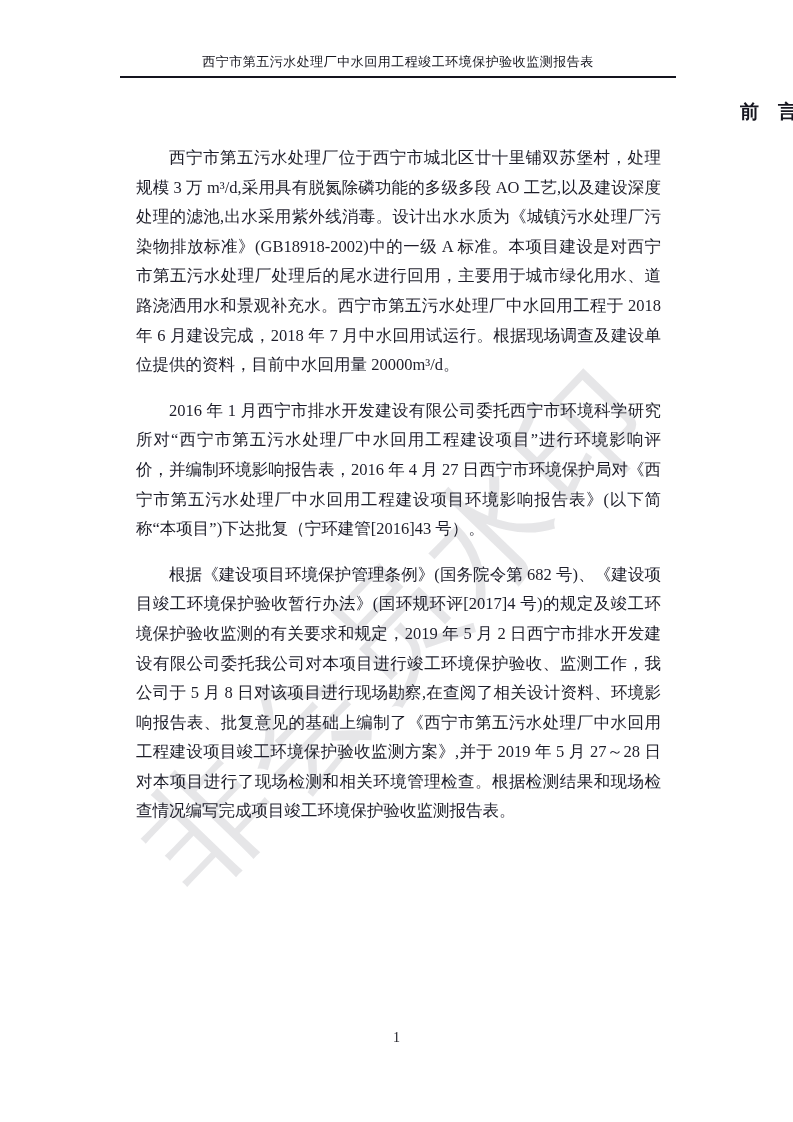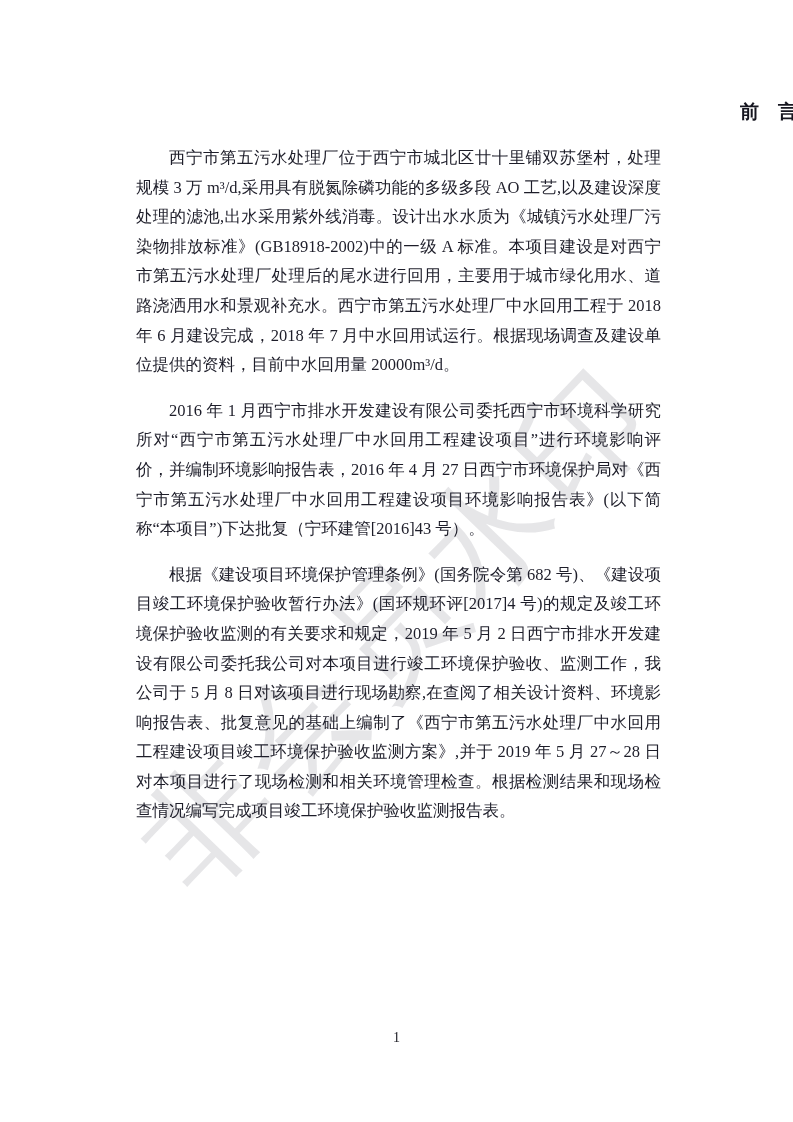--- a/index.html
+++ b/index.html
@@ -82,20 +82,23 @@
     z-index: 1;
   }
 </style>
 </head>
 <body>
 
 <div class="page">
 
   <div class="watermark">非会员水印</div>
 
+  <div class="running-head">
+    <span>西宁市第五污水处理厂中水回用工程竣工环境保护验收监测报告表</span>
+  </div>
 
   <h1 class="doc-title">前　言</h1>
 
   <div class="body-text">
     <p>西宁市第五污水处理厂位于西宁市城北区廿十里铺双苏堡村，处理规模 3 万 m³/d,采用具有脱氮除磷功能的多级多段 AO 工艺,以及建设深度处理的滤池,出水采用紫外线消毒。设计出水水质为《城镇污水处理厂污染物排放标准》(GB18918-2002)中的一级 A 标准。本项目建设是对西宁市第五污水处理厂处理后的尾水进行回用，主要用于城市绿化用水、道路浇洒用水和景观补充水。西宁市第五污水处理厂中水回用工程于 2018 年 6 月建设完成，2018 年 7 月中水回用试运行。根据现场调查及建设单位提供的资料，目前中水回用量 20000m³/d。</p>
     <p>2016 年 1 月西宁市排水开发建设有限公司委托西宁市环境科学研究所对“西宁市第五污水处理厂中水回用工程建设项目”进行环境影响评价，并编制环境影响报告表，2016 年 4 月 27 日西宁市环境保护局对《西宁市第五污水处理厂中水回用工程建设项目环境影响报告表》(以下简称“本项目”)下达批复（宁环建管[2016]43 号）。</p>
     <p>根据《建设项目环境保护管理条例》(国务院令第 682 号)、《建设项目竣工环境保护验收暂行办法》(国环规环评[2017]4 号)的规定及竣工环境保护验收监测的有关要求和规定，2019 年 5 月 2 日西宁市排水开发建设有限公司委托我公司对本项目进行竣工环境保护验收、监测工作，我公司于 5 月 8 日对该项目进行现场勘察,在查阅了相关设计资料、环境影响报告表、批复意见的基础上编制了《西宁市第五污水处理厂中水回用工程建设项目竣工环境保护验收监测方案》,并于 2019 年 5 月 27～28 日对本项目进行了现场检测和相关环境管理检查。根据检测结果和现场检查情况编写完成项目竣工环境保护验收监测报告表。</p>
   </div>
 
   <div class="page-number">1</div>

